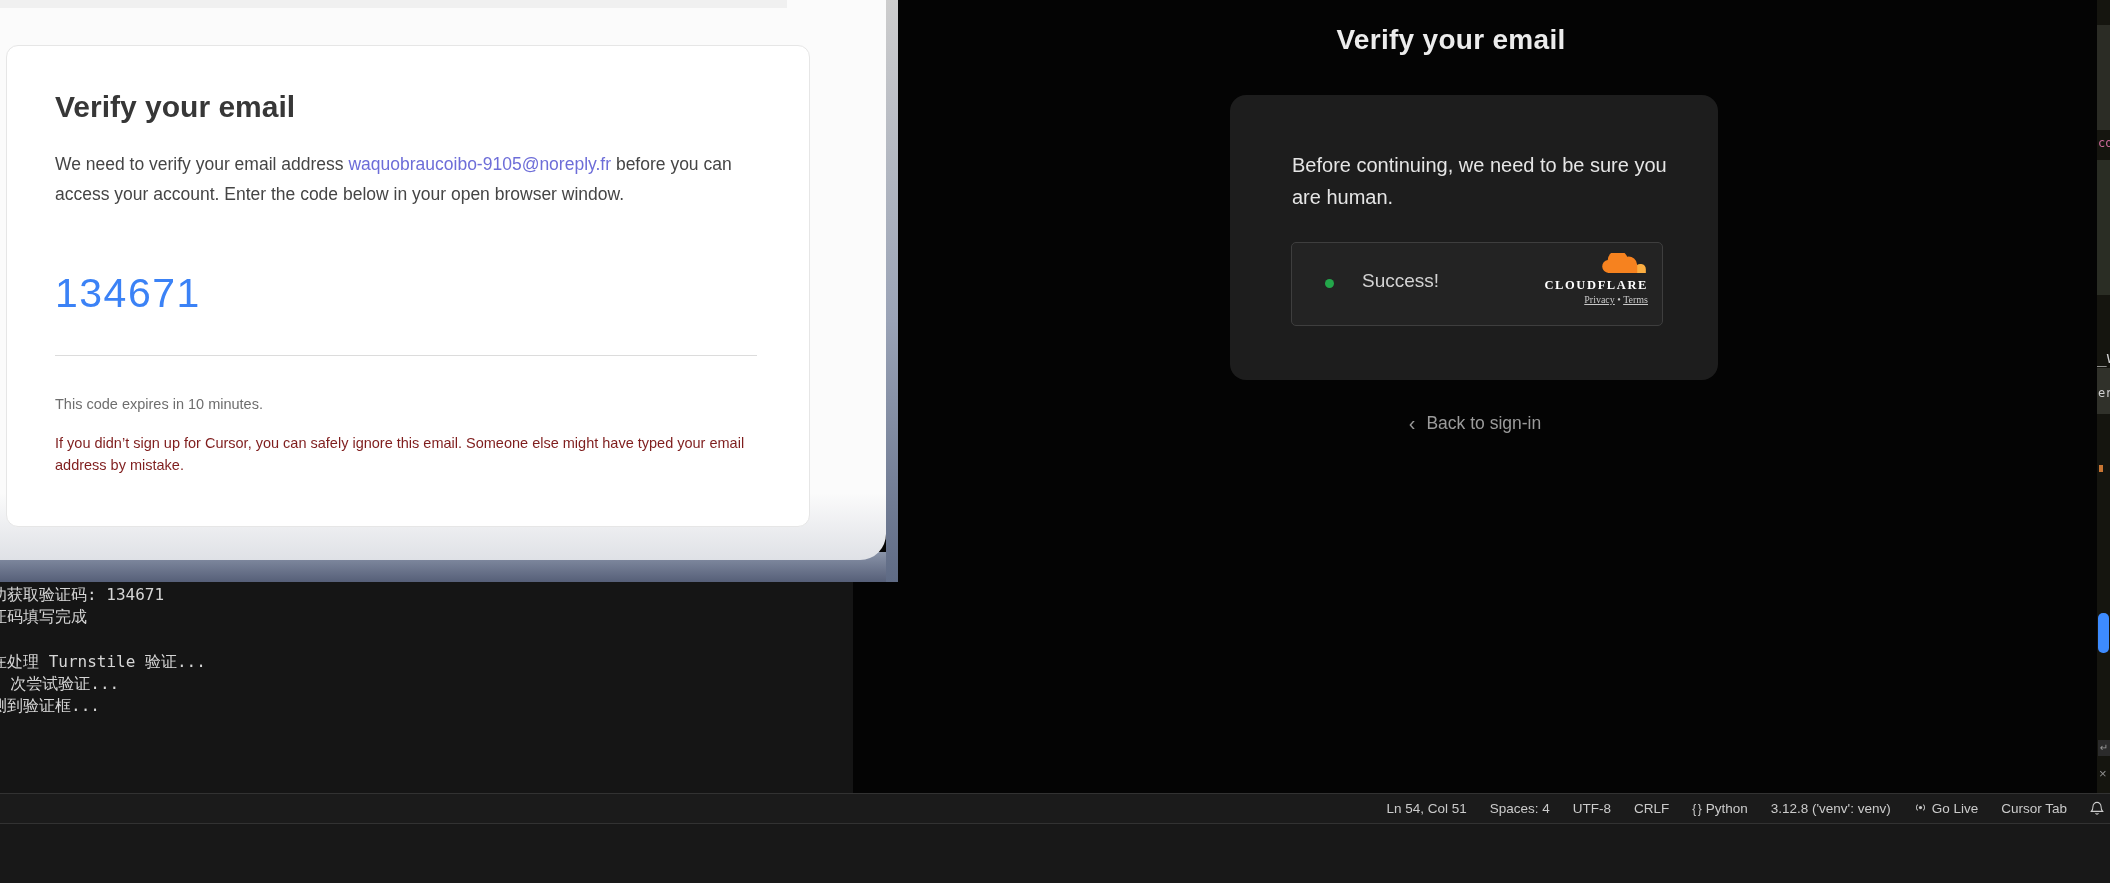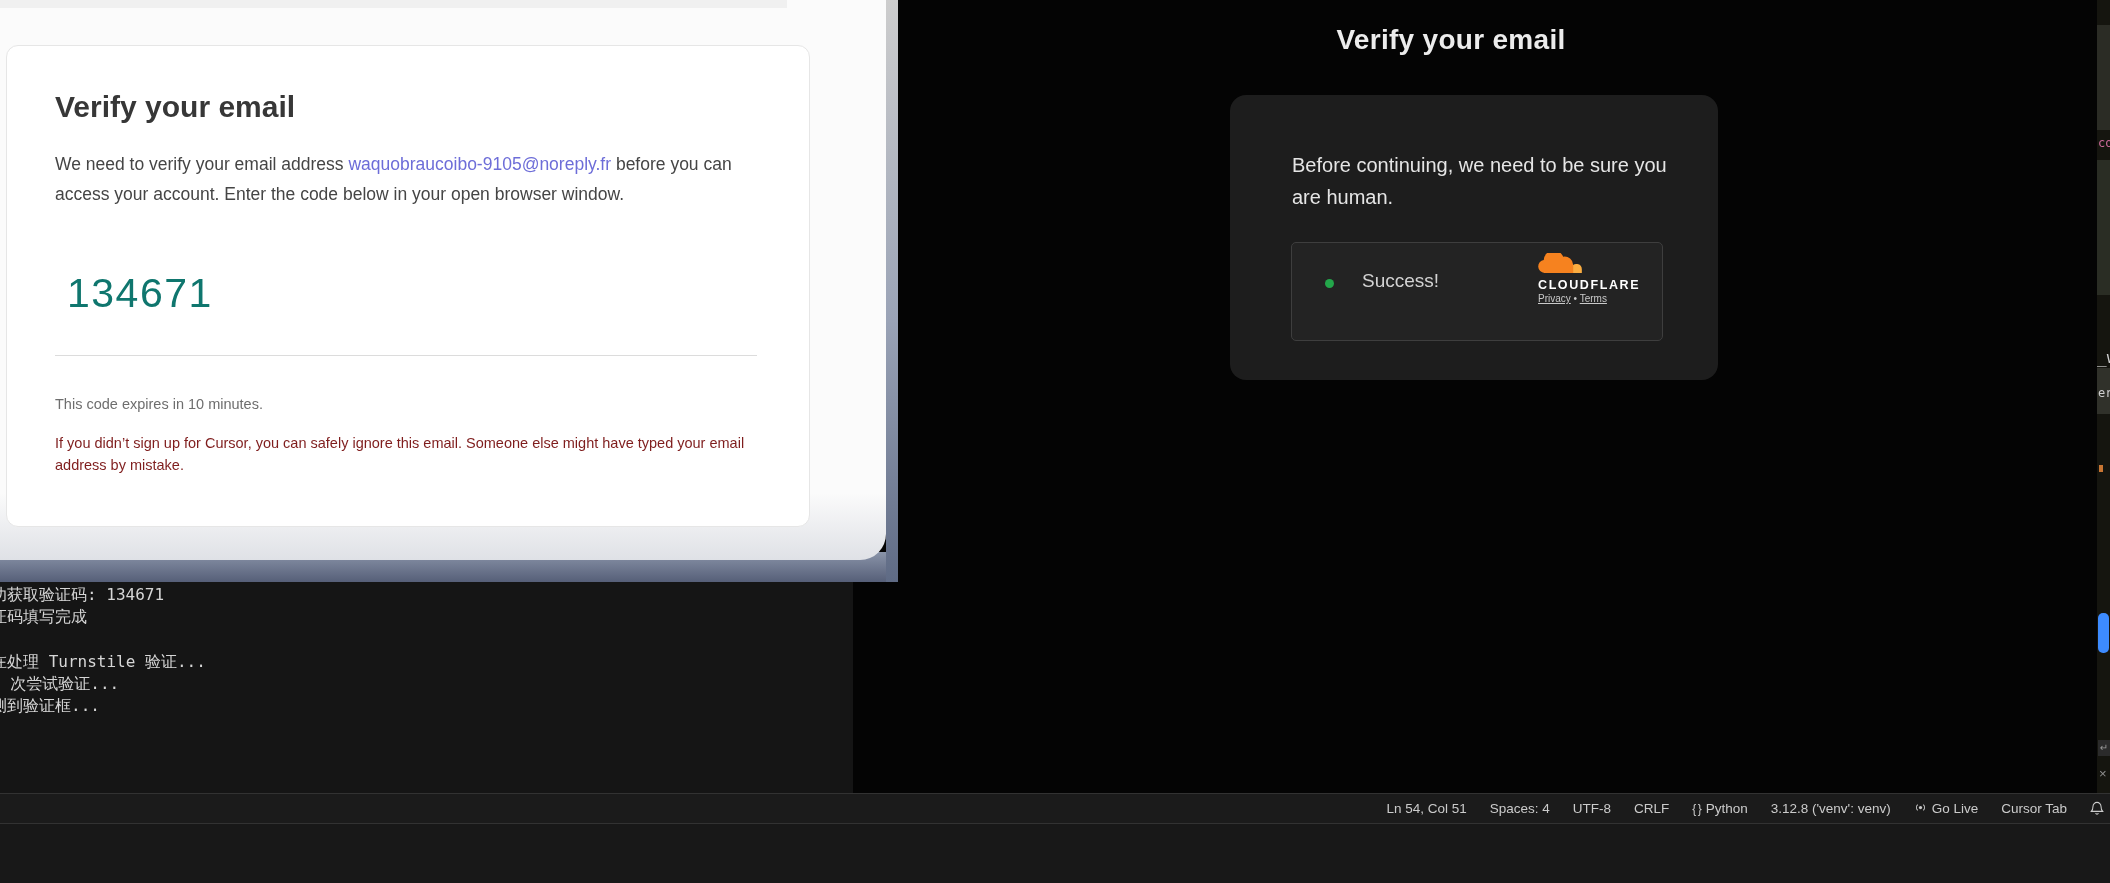--- a/index.html
+++ b/index.html
@@ -5,24 +5,24 @@
   html,body{margin:0;padding:0;background:#000;}
   .screen{position:relative;width:2110px;height:883px;background:#000;overflow:hidden;
           font-family:"Liberation Sans",sans-serif;}
   .abs{position:absolute;}
 
   
   .browser{left:853px;top:0;width:1244px;height:793px;background:#040404;}
   .bp-heading{left:0;top:24px;width:1196px;text-align:center;font-size:28px;font-weight:700;color:#ececec;letter-spacing:.3px;}
   .bp-card{left:377px;top:95px;width:488px;height:285px;background:#1d1d1d;border-radius:16px;}
   .bp-card-text{left:62px;top:54px;width:385px;font-size:20px;line-height:32px;color:#e5e5e5;}
-  .turnstile{left:61px;top:147px;width:372px;height:99px;background:#232323;border:1px solid #3e3e3e;border-radius:5px;box-sizing:border-box;}
+  .turnstile{left:61px;top:147px;width:372px;height:84px;background:#232323;border:1px solid #3e3e3e;border-radius:5px;box-sizing:border-box;}
   .ts-dot{left:33px;top:36px;width:9px;height:9px;border-radius:50%;background:#23a64a;}
   .ts-status{left:70px;top:27px;font-size:19px;color:#d3d3d3;}
-  .ts-brand{right:14px;top:10px;width:110px;display:flex;flex-direction:column;}
+  .ts-brand{right:14px;top:10px;width:110px;display:flex;flex-direction:column;align-items:flex-end;font-family:Liberation Serif, serif;}
   .ts-wordmark{font-size:12.5px;font-weight:700;color:#fff;letter-spacing:1.6px;margin-top:-3px;}
   .ts-links{font-size:10px;color:#c9c9c9;margin-top:1px;}
   .ts-links a{color:#c9c9c9;text-decoration:underline;}
   .bp-back{left:0;top:412px;width:1244px;text-align:center;font-size:17.5px;color:#9b9b9b;}
   .bp-back .chev{display:inline-block;margin-right:11px;font-size:20px;vertical-align:-1px;}
 
   
   .terminal{left:0;top:580px;width:853px;height:213px;background:#151515;}
   .tline{position:absolute;left:-9px;white-space:pre;font-family:"DejaVu Sans Mono","Liberation Mono",monospace;
          font-size:16px;color:#d6d6d6;}
@@ -32,21 +32,21 @@
   
   .email-window{left:0;top:0;width:898px;height:582px;}
   .ew-frame-bottom{left:0;top:552px;width:898px;height:30px;background:linear-gradient(#8a94a9,#565f78);border-bottom-right-radius:10px;}
   .ew-frame-right{left:886px;top:0;width:12px;height:582px;background:linear-gradient(#cdcdcd,#9aa3b6 55%,#5f6b85);}
   .ew-sheet{left:0;top:0;width:886px;height:560px;background:linear-gradient(#fbfbfb 88%,#dfe1e6);border-bottom-right-radius:26px;}
   .ew-topstrip{left:0;top:0;width:787px;height:8px;background:#f0f0f0;}
   .ew-card{left:6px;top:45px;width:804px;height:482px;background:#fff;border:1px solid #e6e6e6;border-radius:12px;box-sizing:border-box;}
   .ew-title{left:48px;top:44px;font-size:30px;font-weight:600;color:#373737;}
   .ew-body{left:48px;top:103px;width:712px;font-size:17.5px;line-height:30px;color:#454545;}
   .ew-body a{color:#6d6dd8;text-decoration:none;}
-  .ew-code{left:60px;top:224px;font-size:41px;font-weight:400;color:#0f766e;letter-spacing:1.5px;}
+  .ew-code{left:48px;top:224px;font-size:41px;font-weight:400;color:#3b82f6;letter-spacing:1.5px;}
   .ew-divider{left:48px;top:309px;width:702px;height:0;border-top:1px solid #dcdcdc;}
   .ew-expiry{left:48px;top:350px;font-size:14.5px;color:#6e6e6e;}
   .ew-ignore{left:48px;top:386px;width:700px;font-size:14.5px;line-height:22px;color:#7f1d1d;}
 
   
   .sliver{left:2097px;top:0;width:34px;height:793px;background:#15150f;overflow:hidden;}
   .sl-b1{left:0;top:25px;width:13px;height:105px;background:#2b2c25;}
   .sl-b2{left:0;top:160px;width:13px;height:135px;background:#2a2d24;}
   .sl-b3{left:0;top:368px;width:13px;height:46px;background:#30312a;}
   .sl-co{left:1px;top:136px;font-size:12px;color:#cf6b9c;font-family:"DejaVu Sans Mono",monospace;}
@@ -91,20 +91,23 @@
           <span class="ts-wordmark">CLOUDFLARE</span>
           <span class="ts-links">
             <a href="#">Privacy</a>
             <span>•</span>
             <a href="#">Terms</a>
           </span>
         </div>
       </div>
     </div>
 
+    <div class="abs bp-back">
+      <span class="chev">‹</span><span>Back to sign-in</span>
+    </div>
   </div>
 
   <div class="abs sliver">
     <div class="abs sl-b1"></div>
     <div class="abs sl-b2"></div>
     <div class="abs sl-b3"></div>
     <div class="abs sl-co">co</div>
     <div class="abs sl-w">_w</div>
     <div class="abs sl-er">er</div>
     <div class="abs sl-orange"></div>

